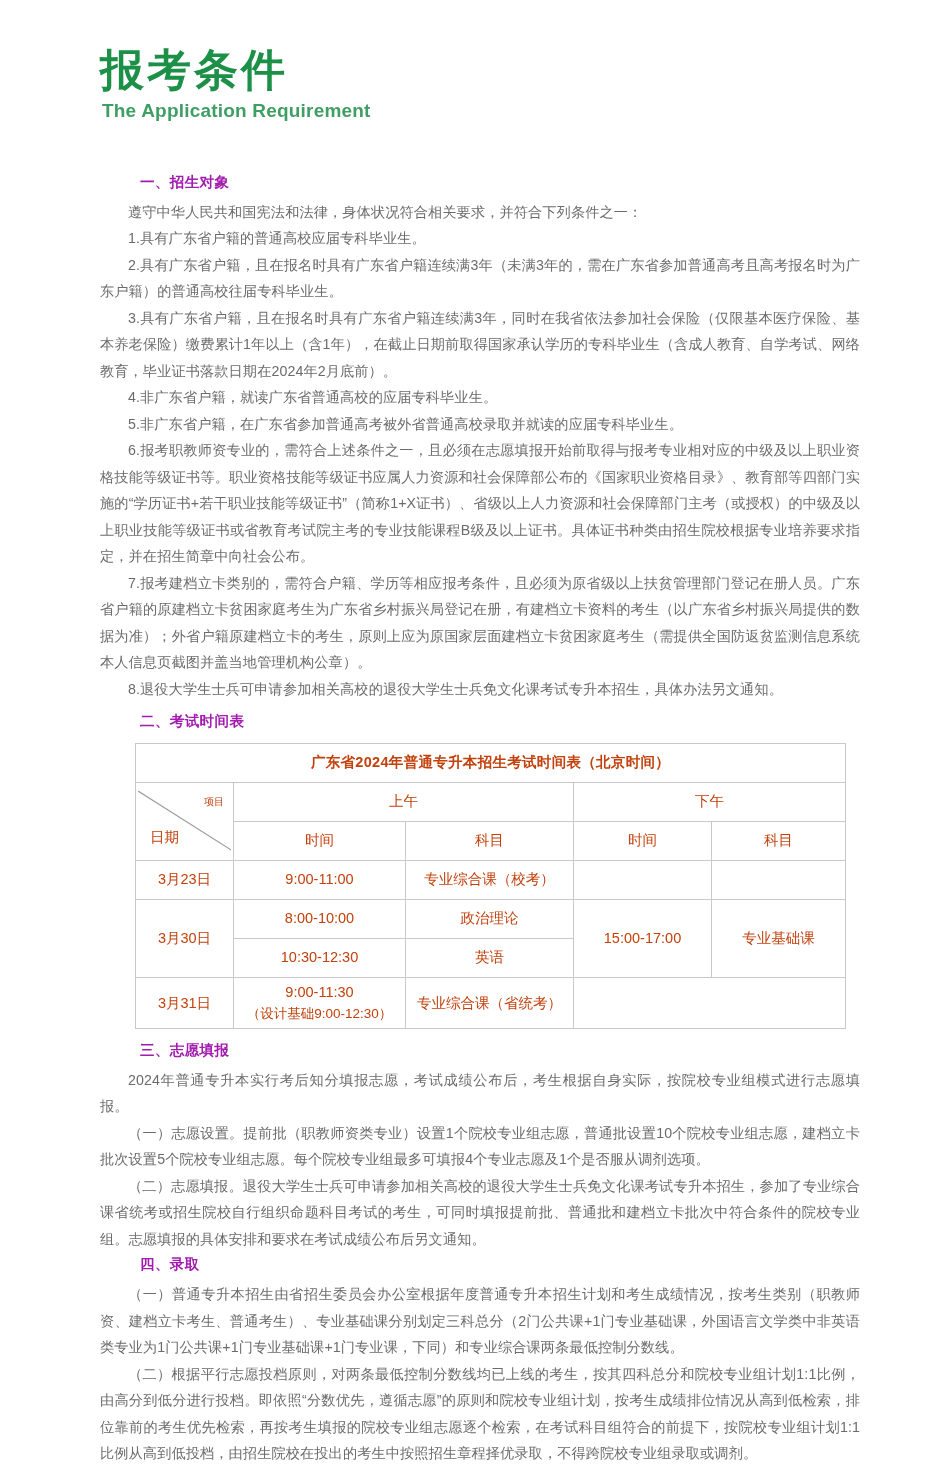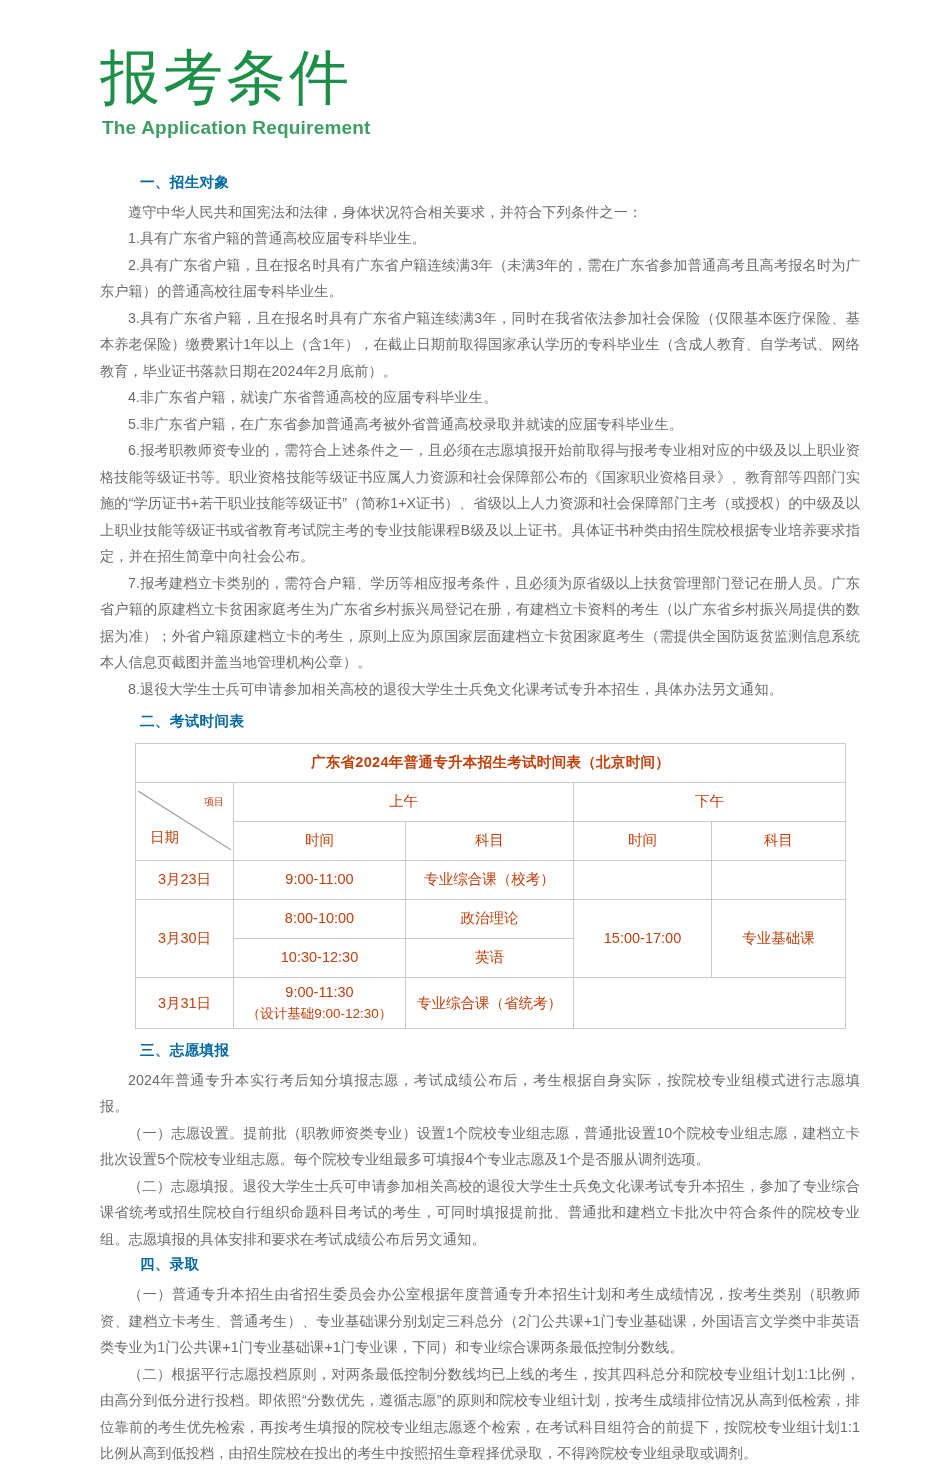--- a/index.html
+++ b/index.html
@@ -23,22 +23,22 @@
     box-sizing: border-box;
   }
 
   
   .title-block {
     position: absolute;
     left: 100px;
     top: 46px;
   }
   .title-cn {
-    font-size: 60px;
-    font-weight: normal;
+    font-size: 44px;
+    font-weight: bold;
     color: #1d9048;
     letter-spacing: 3px;
     line-height: 1.08;
     margin: 0;
     white-space: nowrap;
   }
   .title-en {
     font-size: 19px;
     font-weight: bold;
     color: #3f9e63;
@@ -49,21 +49,21 @@
 
   
   .content {
     position: absolute;
     left: 100px;
     top: 172px;
     width: 760px;
   }
 
   .section-heading {
-    color: #0369a1;
+    color: #a21caf;
     font-weight: bold;
     font-size: 14.5px;
     letter-spacing: 0.4px;
     margin: 0 0 5px 40px;
     line-height: 1.5;
   }
   .section-heading.tight-top {
     margin-top: 2px;
   }
 

